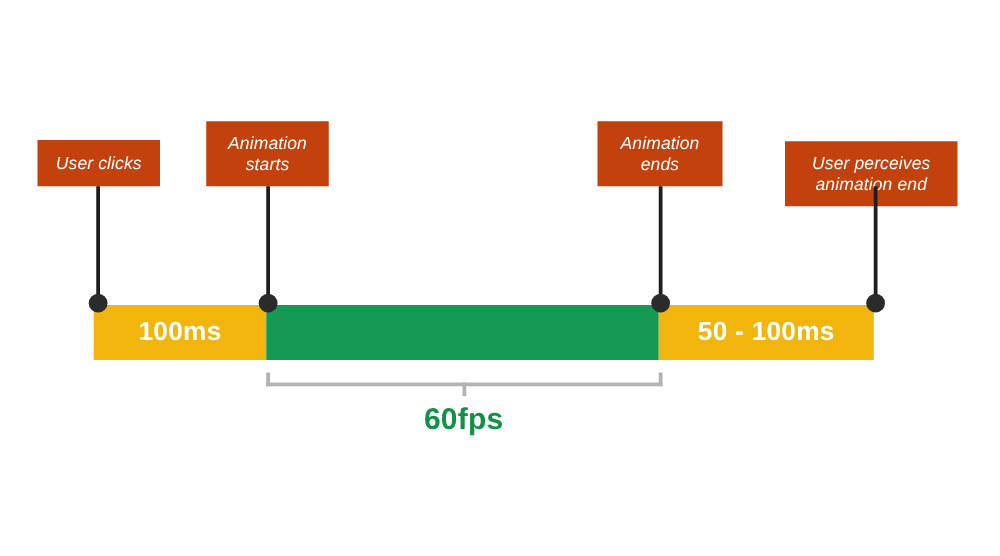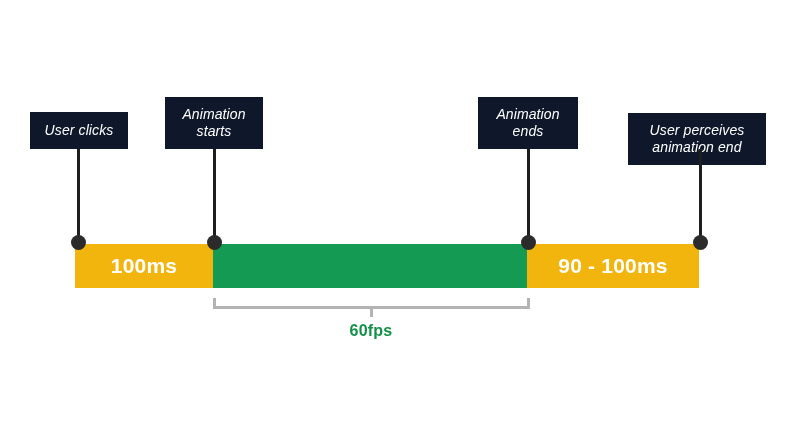--- a/index.html
+++ b/index.html
@@ -15,21 +15,21 @@
     width: 800px;
     height: 445px;
     background: #ffffff;
     overflow: hidden;
   }
 
   
   .callout {
     position: absolute;
     box-sizing: border-box;
-    background: #0f172a;
+    background: #c2410c;
     color: #ffffff;
     font-style: italic;
     font-size: 14px;
     line-height: 17px;
     text-align: center;
     display: flex;
     align-items: center;
     justify-content: center;
     padding: 4px 8px;
     white-space: pre-line;
@@ -78,21 +78,21 @@
   }
   .bracket-tick {
     position: absolute;
     width: 3px;
     background: #b3b3b3;
   }
   .fps-label {
     position: absolute;
     color: #139047;
     font-weight: bold;
-    font-size: 16px;
+    font-size: 24px;
     text-align: center;
     letter-spacing: 0.2px;
   }
 </style>
 </head>
 <body>
 
 <div id="stage">
 
   <div class="callout" style="left:30px; top:112px; width:98px; height:37px;text-align:center;">User clicks</div>
@@ -113,21 +113,21 @@
 
   <div class="bar-seg seg-yellow" style="left:75px; top:244px; width:138px; height:44px;">
     <span>100ms</span>
   </div>
 
   <div class="bar-seg seg-green" style="left:213px; top:244px; width:314px; height:44px;">
     <span></span>
   </div>
 
   <div class="bar-seg seg-yellow" style="left:527px; top:244px; width:172px; height:44px;">
-    <span>90 - 100ms</span>
+    <span>50 - 100ms</span>
   </div>
 
   <div class="dot" style="left:71px;  top:235px;"></div>
   <div class="dot" style="left:207px; top:235px;"></div>
   <div class="dot" style="left:521px; top:235px;"></div>
   <div class="dot" style="left:693px; top:235px;"></div>
 
   <div class="bracket-h" style="left:213px; top:306px; width:317px;"></div>
   <div class="bracket-v" style="left:213px; top:298px; height:11px;"></div>
   <div class="bracket-v" style="left:527px; top:298px; height:11px;"></div>

